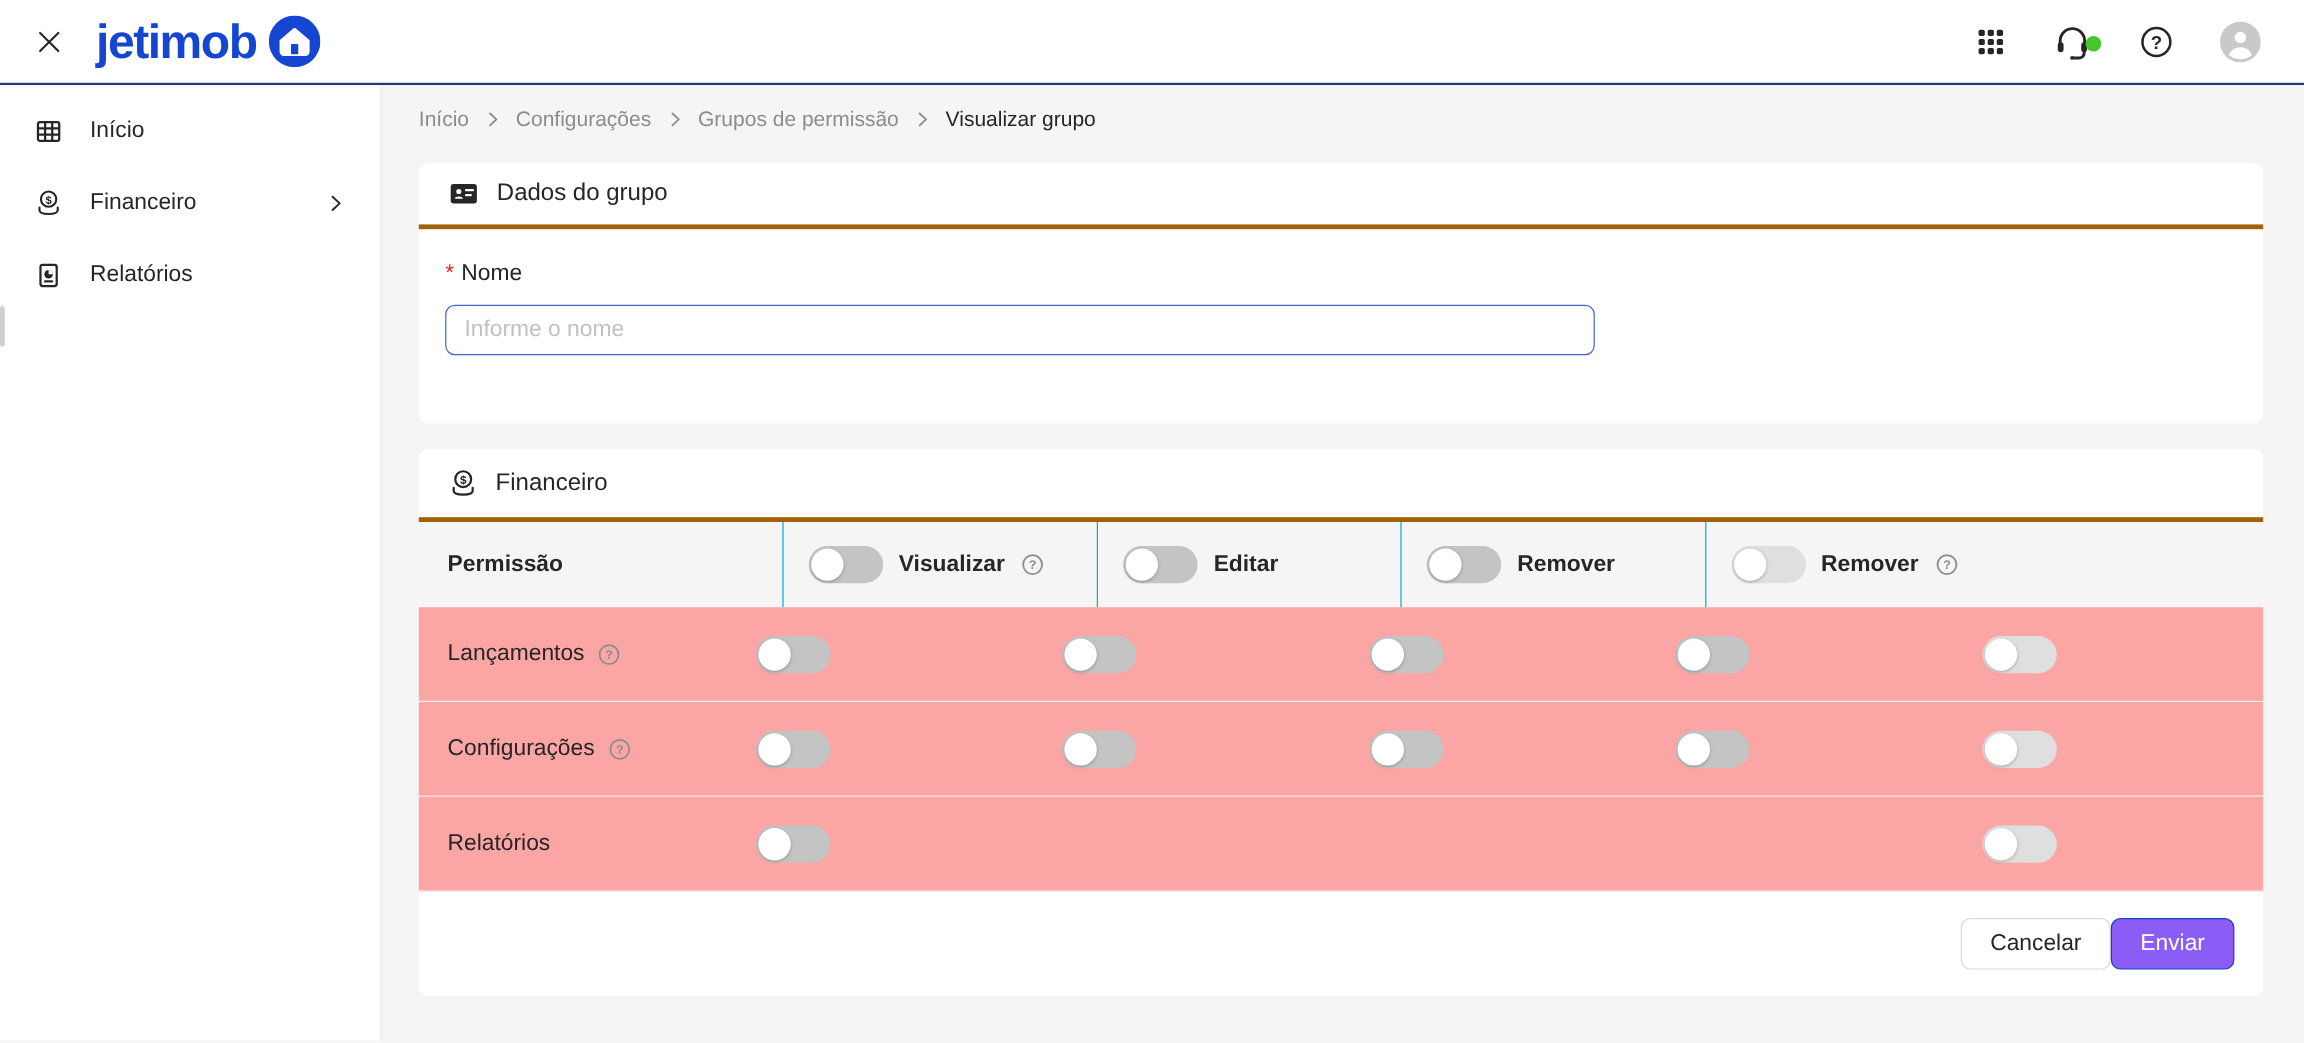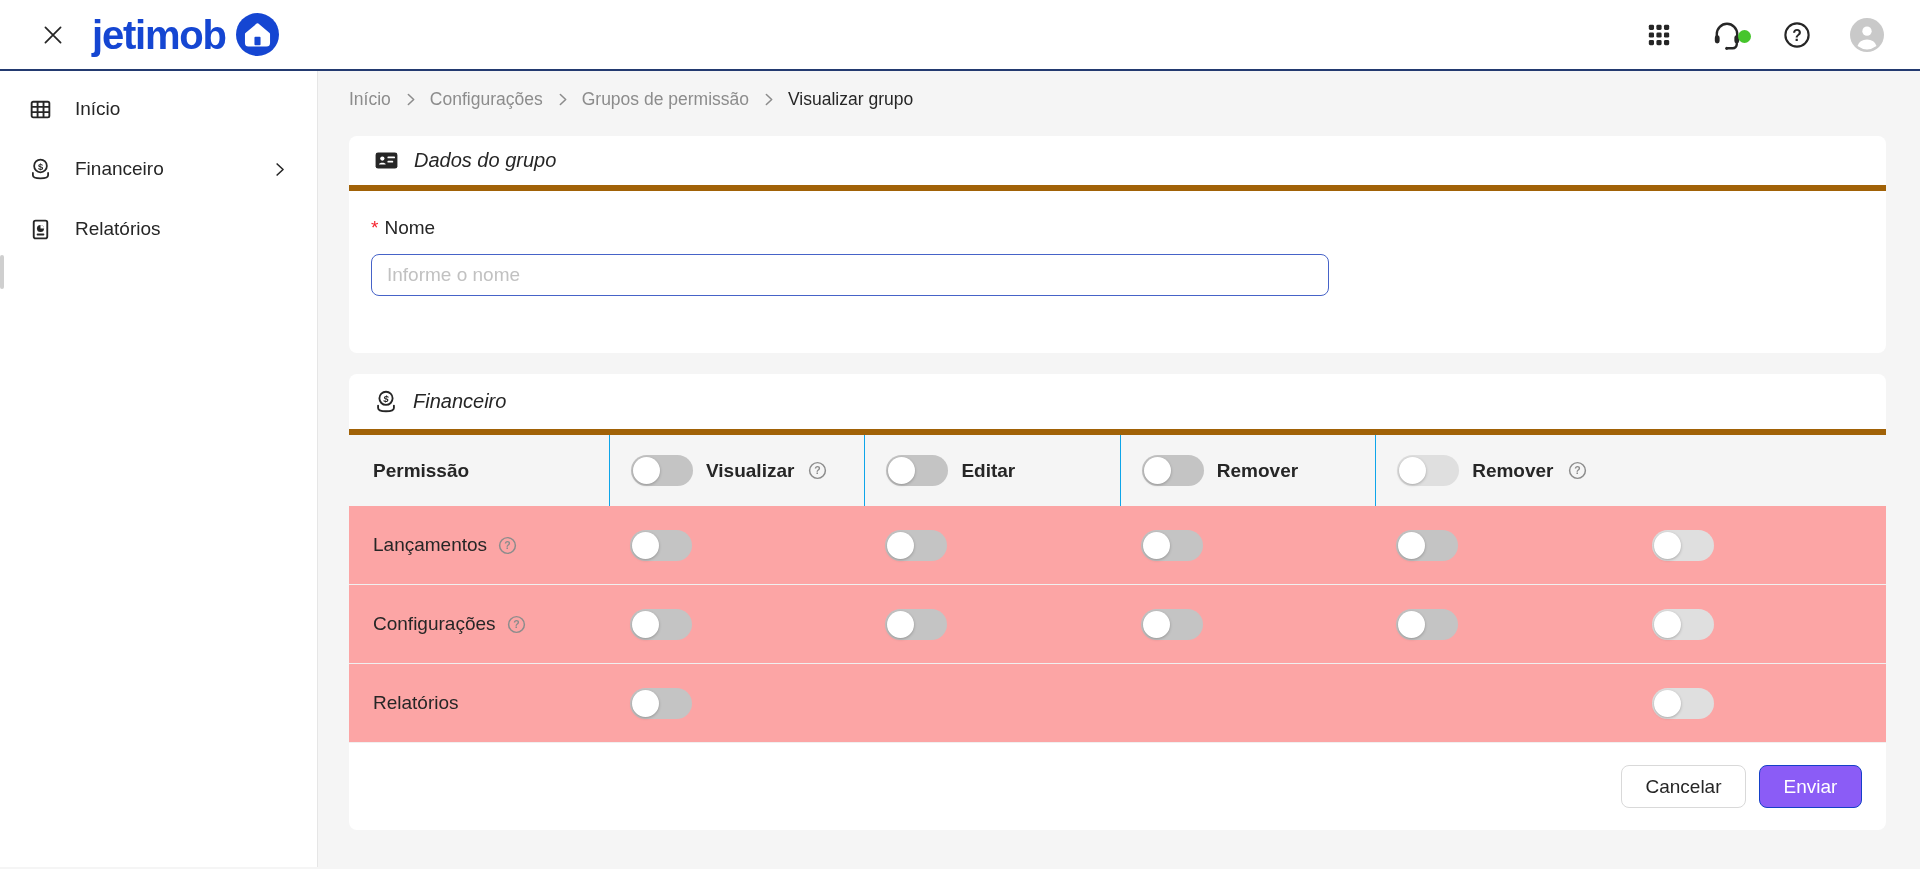--- a/index.html
+++ b/index.html
@@ -1,21 +1,21 @@
 <!DOCTYPE html>
 <html><head>
 <meta charset="utf-8">
 <style>
   * { margin:0; padding:0; box-sizing:border-box; }
   html,body { width:1920px; height:869px; overflow:hidden; background:#f5f5f5;
     font-family:"Liberation Sans", sans-serif; color:#262626; }
 
   
   .topbar { height:71px; background:#fff; border-bottom:2px solid #233a70;
-    display:flex; align-items:center; padding:0 36px 0 36px; }
+    display:flex; align-items:center; padding:0 36px 0 24px; }
   .close-btn { width:34px; height:34px; display:flex; align-items:center; justify-content:center;
     cursor:pointer; margin-right:22px; }
   .logo { display:flex; align-items:center; gap:10px; }
   .logo-text { font-size:40px; color:#1546d2; letter-spacing:-1.2px; line-height:1; }
   .logo-text b { font-weight:800; }
   .logo-text span { font-weight:600; }
   .topbar-spacer { flex:1; }
   .topbar-icons { display:flex; align-items:center; gap:38px; }
   .tb-icon { position:relative; display:flex; align-items:center; justify-content:center; cursor:pointer; }
   .status-dot { position:absolute; right:-7px; bottom:9px; width:13px; height:13px;
@@ -35,56 +35,56 @@
 
   
   .breadcrumb { display:flex; align-items:center; gap:11px; padding-top:13px;
     font-size:17.5px; color:#8c8c8c; height:43px; }
   .breadcrumb .crumb { cursor:pointer; }
   .breadcrumb .current { color:#262626; cursor:default; }
 
   
   .card { background:#fff; border-radius:8px; }
   .card-head { display:flex; align-items:center; gap:14px; padding:0 24px;
-    border-bottom:6px solid #a16207; font-size:20px;font-style:italic; }
+    border-bottom:4px solid #a16207; font-size:20px; }
   .card1 { margin-top:22px; }
   .card1 .card-head { height:55px; }
   .card1-body { padding:26px 24px 57px 22px; }
   .field-label { font-size:19px; margin-bottom:15px; display:flex; gap:6px; align-items:baseline; }
   .req { color:#f5222d; }
   .name-input { width:958px; height:42px; border:1px solid #4663c8; border-radius:8px;
     padding:0 15px; font-size:19px; font-family:"Liberation Sans", sans-serif;
     color:#262626; outline:none; background:#fff; }
   .name-input::placeholder { color:#c1c1c1; }
 
   .card2 { margin-top:21px; }
   .card2 .card-head { height:61px; }
 
   
   .ptable-header, .ptable-row { display:grid; grid-template-columns:260px repeat(5, 1fr); }
-  .ptable-header { background:#f5f5f5; height:71px; }
+  .ptable-header { background:#f5f5f5; height:71px;gap:43px; }
   .ptable-header .hcell { display:flex; align-items:center; gap:13px; padding-left:21px;
     border-left:1px solid #0ea5e9; font-size:19px; font-weight:700; }
   .ptable-header .hcell.first { border-left:none; padding-left:24px; }
   .ptable-row { height:79px; border-bottom:1px solid #f0f0f0; background:#fca5a5; }
   .ptable-row .rcell { display:flex; align-items:center; gap:10px; padding-left:21px; font-size:19px; }
   .ptable-row .rcell.first { padding-left:24px; }
 
   
   .toggle { width:62px; height:31px; border-radius:16px; background:#c4c4c4;
     position:relative; flex-shrink:0; cursor:pointer; }
   .toggle::after { content:""; position:absolute; left:2px; top:2px; width:27px; height:27px;
     border-radius:50%; background:#fff; box-shadow:0 1px 3px rgba(0,0,0,.25); }
   .toggle.light { background:#dfdfdf; }
 
   .help-icon { display:inline-flex; cursor:pointer; }
 
   
   .ptable-footer { height:87px; display:flex; align-items:center; justify-content:flex-end;
-    gap:13px; padding-right:24px; }
+    padding-right:24px; }
   .btn { height:43px; border-radius:8px; font-size:19px; font-family:"Liberation Sans", sans-serif;
     display:flex; align-items:center; justify-content:center; cursor:pointer; }
   .btn-cancel { width:125px; background:#fff; border:1px solid #d9d9d9; color:#262626; }
   .btn-submit { width:103px; background:#8b5cf6; border:1px solid #1540c8; color:#fff; }
 </style>
 </head>
 <body>
 
 <header class="topbar">
   <div class="close-btn">

